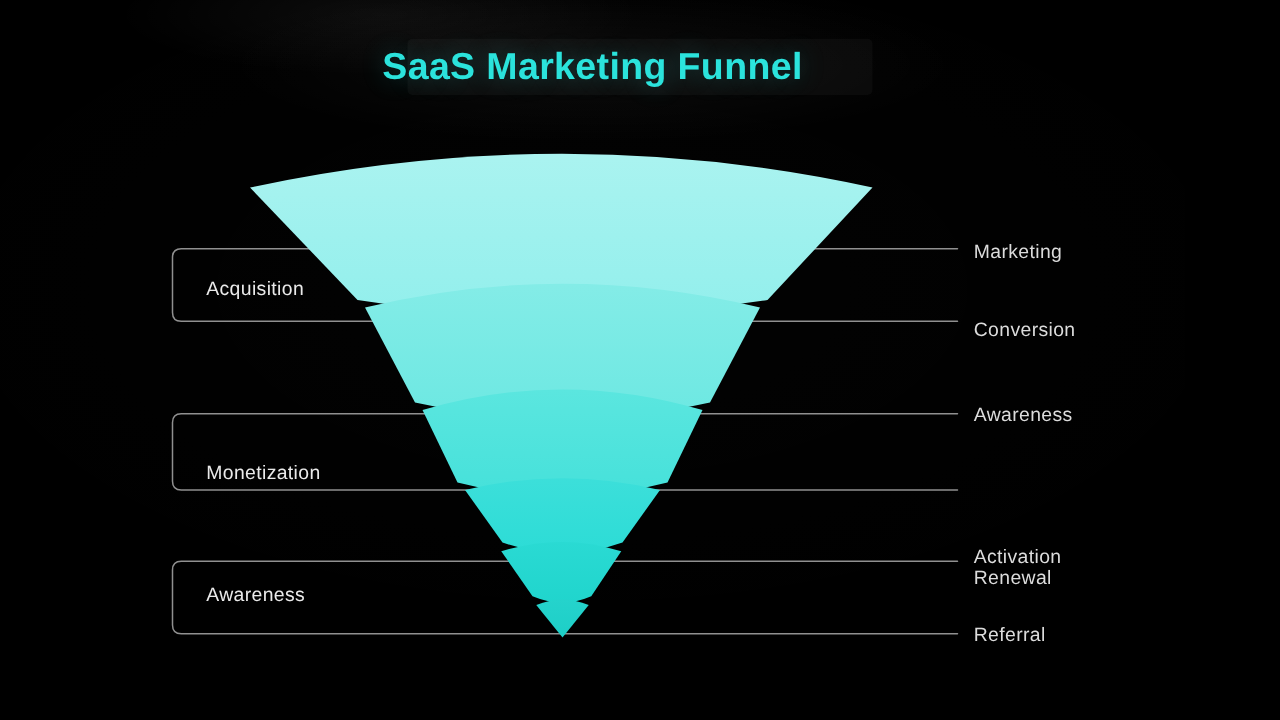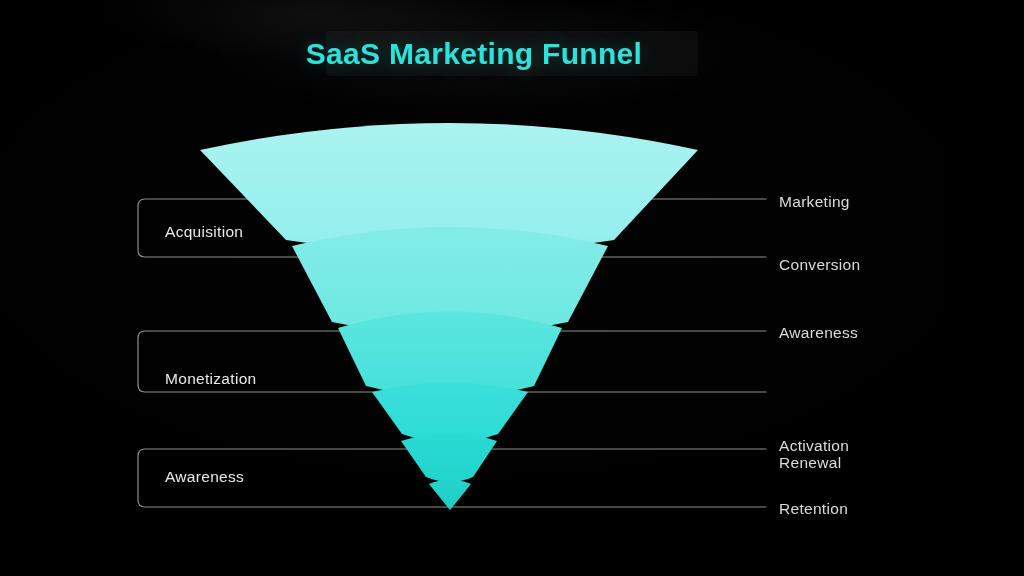--- a/index.html
+++ b/index.html
@@ -110,15 +110,15 @@
 
   <div class="label phase-label" style="top: 221px; color: rgb(234, 234, 234);">Acquisition</div>
   <div class="label phase-label" style="top: 368px; color: rgb(234, 234, 234);">Monetization</div>
   <div class="label phase-label" style="top: 466px; color: rgb(234, 234, 234);">Awareness</div>
 
   <div class="label stage-label" style="top: 191px; color: rgb(220, 220, 220);">Marketing</div>
   <div class="label stage-label" style="top: 254px; color: rgb(220, 220, 220);">Conversion</div>
   <div class="label stage-label" style="top: 322px; color: rgb(220, 220, 220);">Awareness</div>
   <div class="label stage-label" style="top: 387px; color: rgb(220, 220, 220); margin-top: 48px;">Activation</div>
   <div class="label stage-label" style="top: 440px; color: rgb(220, 220, 220); margin-top: 12px;">Renewal</div>
-  <div class="label stage-label" style="top: 498px; color: rgb(220, 220, 220);">Retention</div>
+  <div class="label stage-label" style="top: 498px; color: rgb(220, 220, 220);">Referral</div>
 
 </div>
 
 </body></html>

